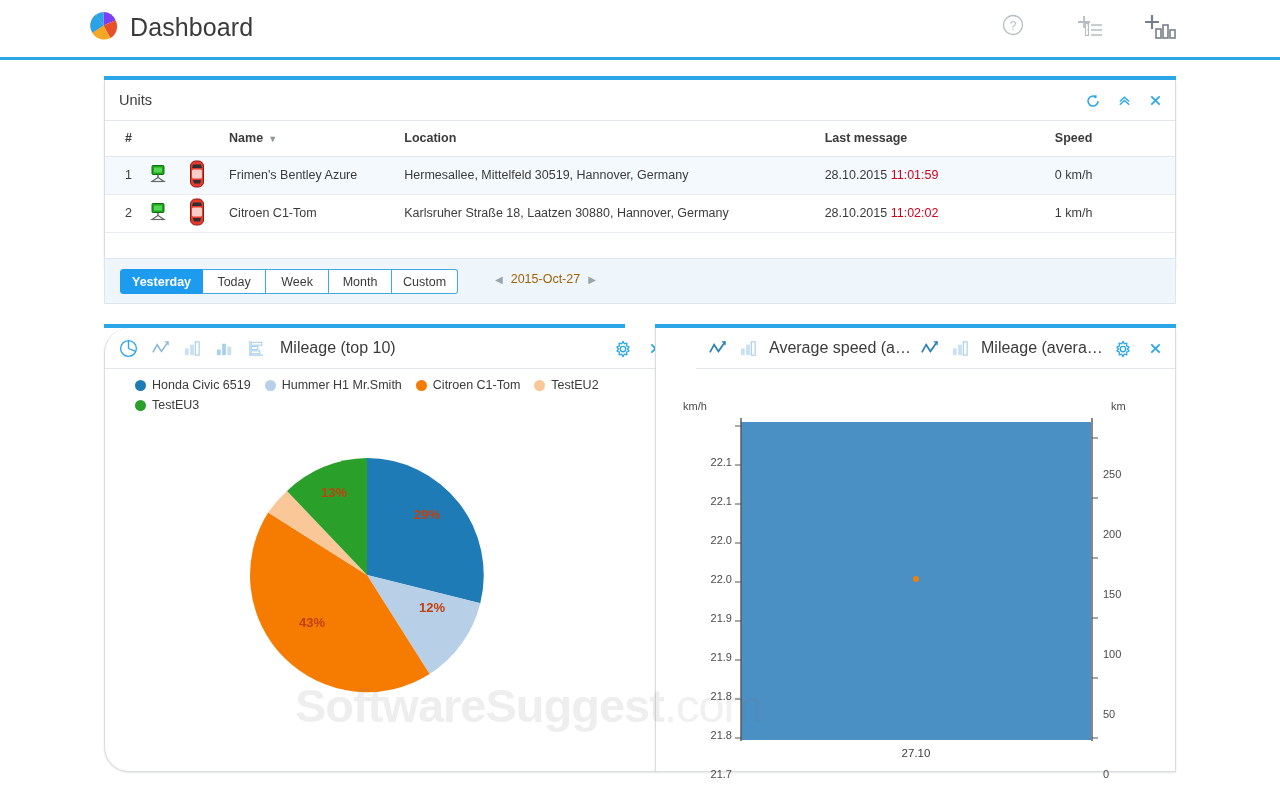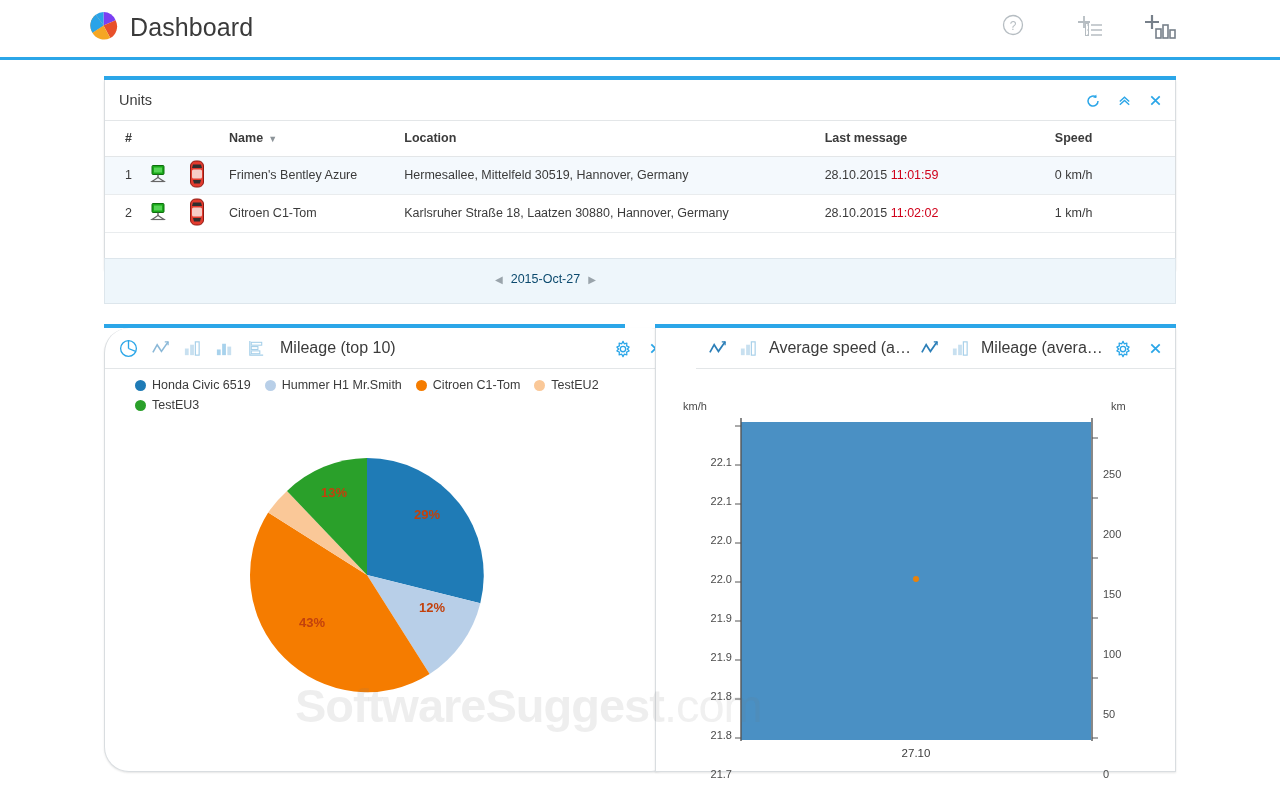--- a/index.html
+++ b/index.html
@@ -73,21 +73,21 @@
     border: 1px solid #40a9e0; border-left: none;
     background: #fff; color: #3b3b3b; font-size: 12.5px;
     display: flex; align-items: center; justify-content: center; cursor: pointer;
     font-family: "Liberation Sans", sans-serif;
   }
   .period-btn:first-child { border-left: 1px solid #40a9e0; border-radius: 3px 0 0 3px; }
   .period-btn:last-child  { border-radius: 0 3px 3px 0; }
   .period-btn.active { background: #1d9bef; color: #fff; border-color: #1d9bef; font-weight: bold; }
   #date-nav { position: absolute; left: 390px; top: 13px; display: flex; align-items: center; gap: 8px; }
   #date-nav .arrow { color: #9aa4ab; font-size: 10px; cursor: pointer; }
-  #date-value { font-size: 12.5px; color: #0c4a6e; }
+  #date-value { font-size: 12.5px; color: #a16207; }
 
   
   #pie-panel  { left: 104px; top: 328px; width: 572px; height: 444px; border-radius: 25px; }
   #line-panel { left: 655px; top: 328px; width: 521px; height: 444px; padding-left: 40px; }
 
   .type-icons { display: flex; align-items: center; gap: 13px; margin-right: 14px; }
   .type-ico { cursor: pointer; line-height: 0; opacity: .55; }
   .type-ico.active { opacity: 1; }
 
   
@@ -262,20 +262,27 @@
           <span>28.10.2015</span>
           <span class="time-red">11:02:02</span>
         </td>
         <td class="c-spd">1 km/h</td>
       </tr>
     </tbody>
   </table>
 </div>
 
 <div id="datebar">
+  <div id="period-group">
+    <div class="period-btn active">Yesterday</div>
+    <div class="period-btn">Today</div>
+    <div class="period-btn">Week</div>
+    <div class="period-btn">Month</div>
+    <div class="period-btn">Custom</div>
+  </div>
   <div id="date-nav">
     <span class="arrow">◀</span>
     <span id="date-value">2015-Oct-27</span>
     <span class="arrow">▶</span>
   </div>
 </div>
 
 <div class="panel" id="pie-panel">
   <div class="panel-accent" style="width:521px;"></div>
 

